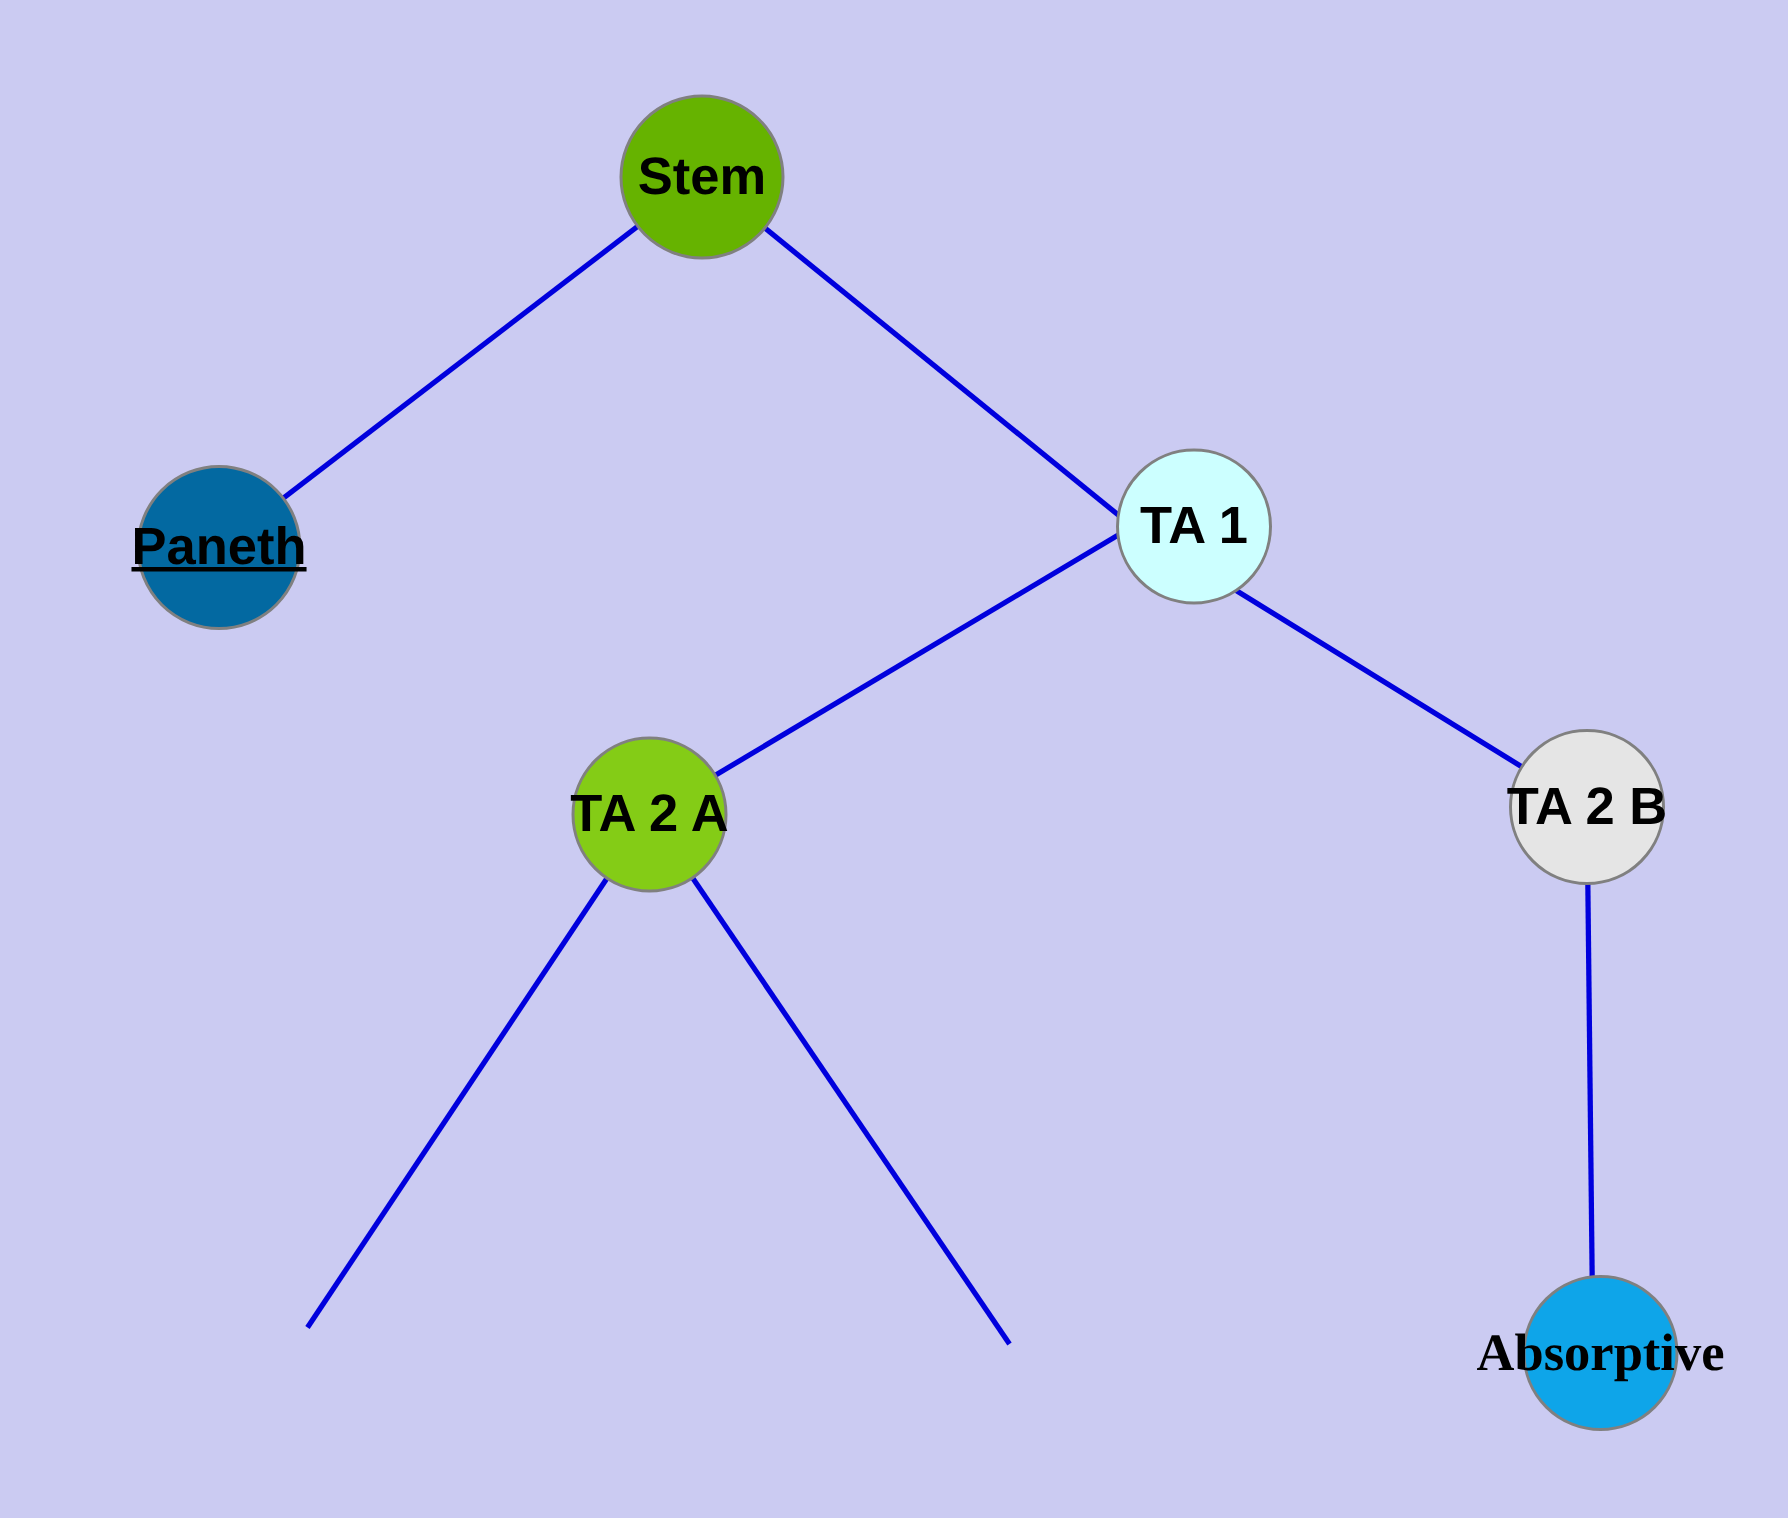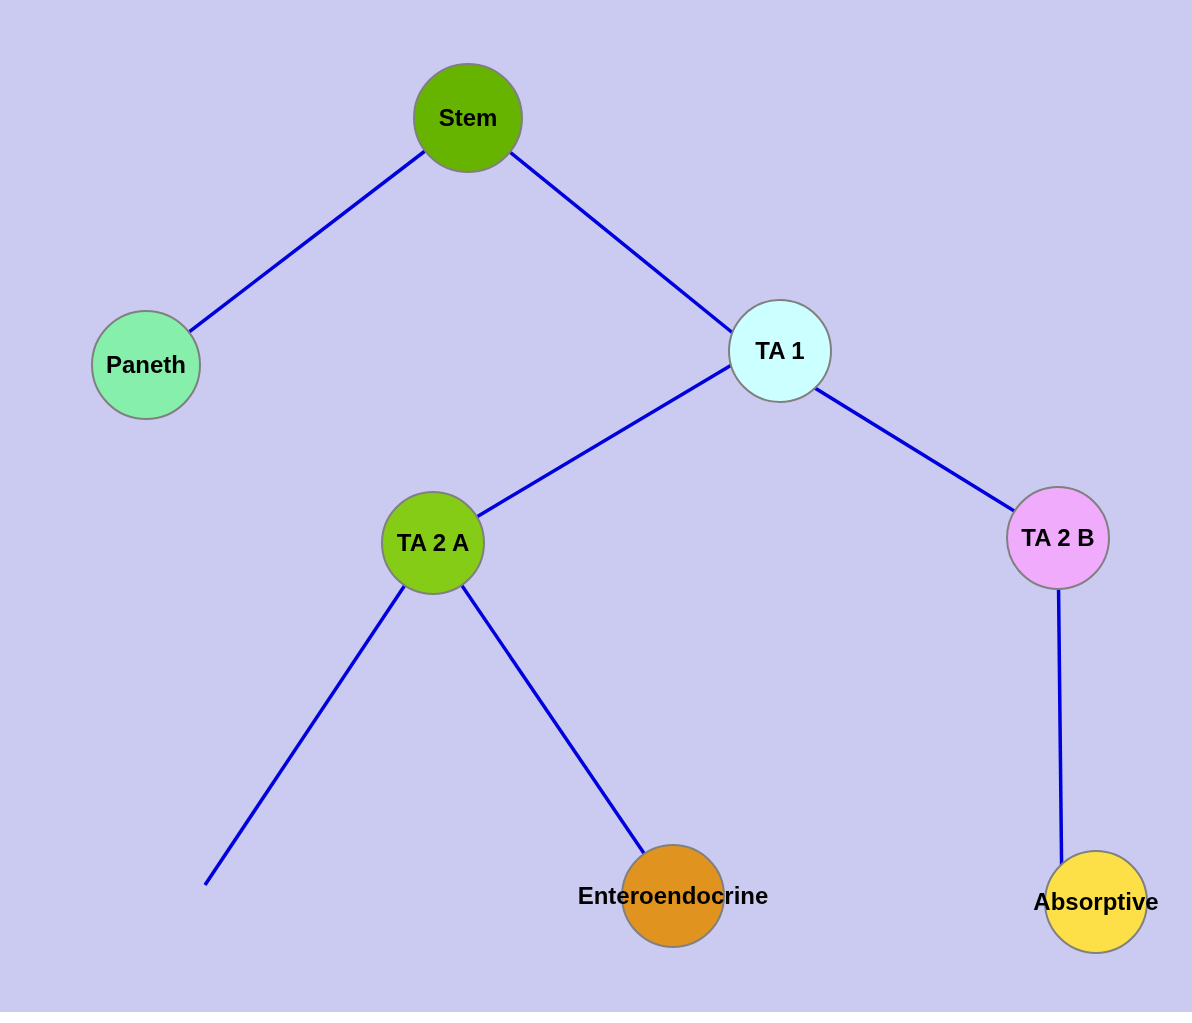--- a/index.html
+++ b/index.html
@@ -36,21 +36,21 @@
   .node {
     position: absolute;
     border-radius: 50%;
     box-sizing: border-box;
     display: flex;
     align-items: center;
     justify-content: center;
   }
   .node-label {
     font-weight: bold;
-    font-size: 24px;
+    font-size: 35px;
     color: #000000;
     white-space: nowrap;
     pointer-events: none;
   }
 </style>
 </head>
 <body>
 
 <div class="canvas" style="background: rgb(203, 203, 242); width: 1192px; height: 1012px;">
   <svg class="edge-layer" width="1192" height="1012">
@@ -59,32 +59,29 @@
       <line x1="755" y1="351" x2="433" y2="543" stroke="#0000dd" stroke-width="3.5"></line>
       <line x1="755" y1="351" x2="1058" y2="538" stroke="#0000dd" stroke-width="3.5"></line>
       <line x1="433" y1="543" x2="205" y2="885" stroke="#0000dd" stroke-width="3.5"></line>
       <line x1="433" y1="543" x2="673" y2="896" stroke="#0000dd" stroke-width="3.5"></line>
       <line x1="1058" y1="538" x2="1062" y2="902" stroke="#0000dd" stroke-width="3.5"></line>
     </svg>
   <div class="node-layer">
       <div class="node" style="left: 413px; top: 63px; width: 110px; height: 110px; background: rgb(102, 179, 0); border: 2px solid rgb(128, 128, 128);">
         <span class="node-label">Stem</span>
       </div>
-      <div class="node" style="left: 91px; top: 310px; width: 110px; height: 110px; background: #86efac; border: 2px solid rgb(128, 128, 128);">
+      <div class="node" style="left: 91px; top: 310px; width: 110px; height: 110px; background: #0369a1; border: 2px solid rgb(128, 128, 128); text-decoration: underline;">
         <span class="node-label">Paneth</span>
       </div>
-      <div class="node" style="left: 728px; top: 299px; width: 104px; height: 104px; background: rgb(204, 255, 255); border: 2px solid rgb(128, 128, 128); align-items: center;">
+      <div class="node" style="left: 744px; top: 299px; width: 104px; height: 104px; background: rgb(204, 255, 255); border: 2px solid rgb(128, 128, 128); align-items: center;">
         <span class="node-label">TA 1</span>
       </div>
       <div class="node" style="left: 381px; top: 491px; width: 104px; height: 104px; background: #84cc16; border: 2px solid rgb(128, 128, 128);">
         <span class="node-label">TA 2 A</span>
       </div>
-      <div class="node" style="left: 1006px; top: 486px; width: 104px; height: 104px; background: #f0abfc; border: 2px solid rgb(128, 128, 128);">
+      <div class="node" style="left: 1006px; top: 486px; width: 104px; height: 104px; background: #e5e5e5; border: 2px solid rgb(128, 128, 128);">
         <span class="node-label">TA 2 B</span>
       </div>
-      <div class="node" style="left: 621px; top: 844px; width: 104px; height: 104px; background: rgb(224, 148, 31); border: 2px solid rgb(128, 128, 128);">
-        <span class="node-label">Enteroendocrine</span>
-      </div>
-      <div class="node" style="left: 1044px; top: 850px; width: 104px; height: 104px; background: #fde047; border: 2px solid rgb(128, 128, 128);">
+      <div class="node" style="left: 1015px; top: 850px; width: 104px; height: 104px; background: #0ea5e9; border: 2px solid rgb(128, 128, 128); font-family: Liberation Serif, serif;">
         <span class="node-label">Absorptive</span>
       </div>
     </div>
 </div>
 
 </body></html>

